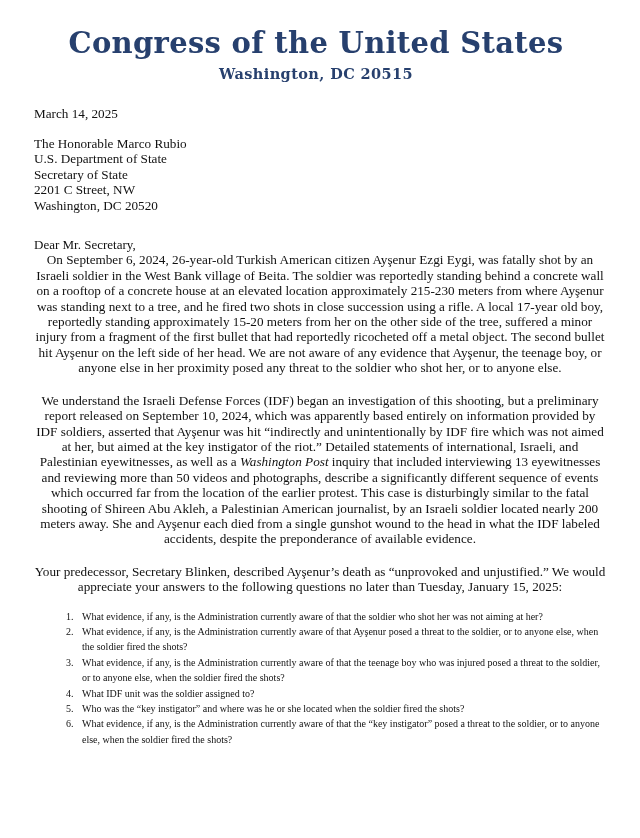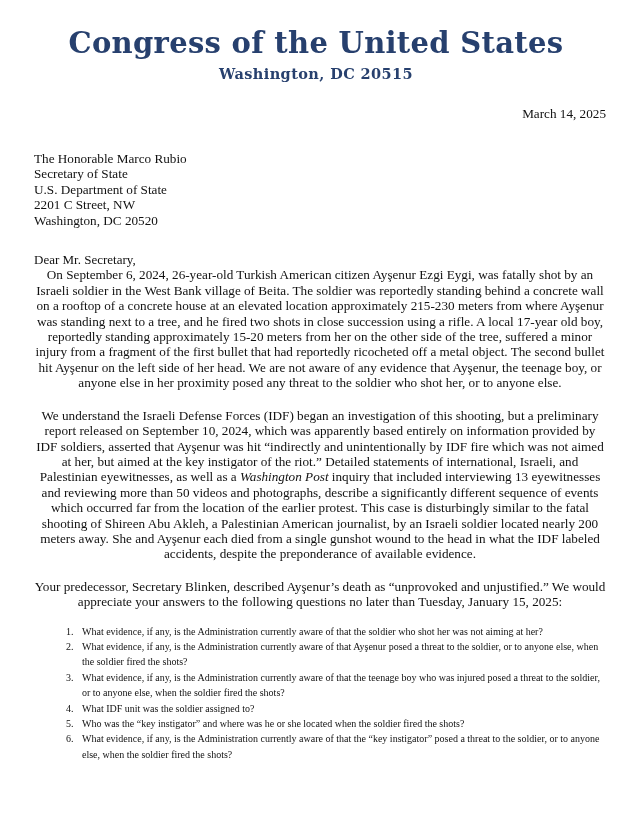--- a/index.html
+++ b/index.html
@@ -51,28 +51,28 @@
 
   
   .doc-body {
     position: absolute;
     left: 34px;
     top: 0;
     width: 572px;
   }
 
   .date-line {
-    text-align: right;
+    text-align: left;
     font-size: 13.2px;
     margin-top: 106px;
     line-height: 15px;
   }
 
   .addressee {
-    margin-top: 30px;
+    margin-top: 15px;
     font-size: 13.2px;
     line-height: 15.4px;
   }
   .addressee div { white-space: nowrap; }
 
   .salutation {
     margin-top: 24px;
     font-size: 13px;
     line-height: 15.4px;
   }
@@ -108,22 +108,22 @@
     <div class="letterhead-title">Congress of the United States</div>
     <div class="letterhead-sub">Washington, DC 20515</div>
   </div>
 
   <div class="doc-body">
 
     <div class="date-line">March 14, 2025</div>
 
     <div class="addressee">
       <div>The Honorable Marco Rubio</div>
+      <div>U.S. Department of State</div>
       <div>Secretary of State</div>
-      <div>U.S. Department of State</div>
       <div>2201 C Street, NW</div>
       <div>Washington, DC 20520</div>
     </div>
 
     <div class="salutation">Dear Mr. Secretary,</div>
 
     <p class="para">On September 6, 2024, 26-year-old Turkish American citizen Ayşenur Ezgi Eygi, was fatally shot by an Israeli soldier in the West Bank village of Beita.  The soldier was reportedly standing behind a concrete wall on a rooftop of a concrete house at an elevated location approximately 215-230 meters from where Ayşenur was standing next to a tree, and he fired two shots in close succession using a rifle.  A local 17-year old boy, reportedly standing approximately 15-20 meters from her on the other side of the tree, suffered a minor injury from a fragment of the first bullet that had reportedly ricocheted off a metal object.  The second bullet hit Ayşenur on the left side of her head.  We are not aware of any evidence that Ayşenur, the teenage boy, or anyone else in her proximity posed any threat to the soldier who shot her, or to anyone else.</p>
 
     <p class="para"><span>We understand the Israeli Defense Forces (IDF) began an investigation of this shooting, but a preliminary report released on September 10, 2024, which was apparently based entirely on information provided by IDF soldiers, asserted that Ayşenur was hit “indirectly and unintentionally by IDF fire which was not aimed at her, but aimed at the key instigator of the riot.”  Detailed statements of international, Israeli, and Palestinian eyewitnesses, as well as a </span><em class="cite">Washington Post</em><span> inquiry that included interviewing 13 eyewitnesses and reviewing more than 50 videos and photographs, describe a significantly different sequence of events which occurred far from the location of the earlier protest.  This case is disturbingly similar to the fatal shooting of Shireen Abu Akleh, a Palestinian American journalist, by an Israeli soldier located nearly 200 meters away.  She and Ayşenur each died from a single gunshot wound to the head in what the IDF labeled accidents, despite the preponderance of available evidence.</span></p>
 

